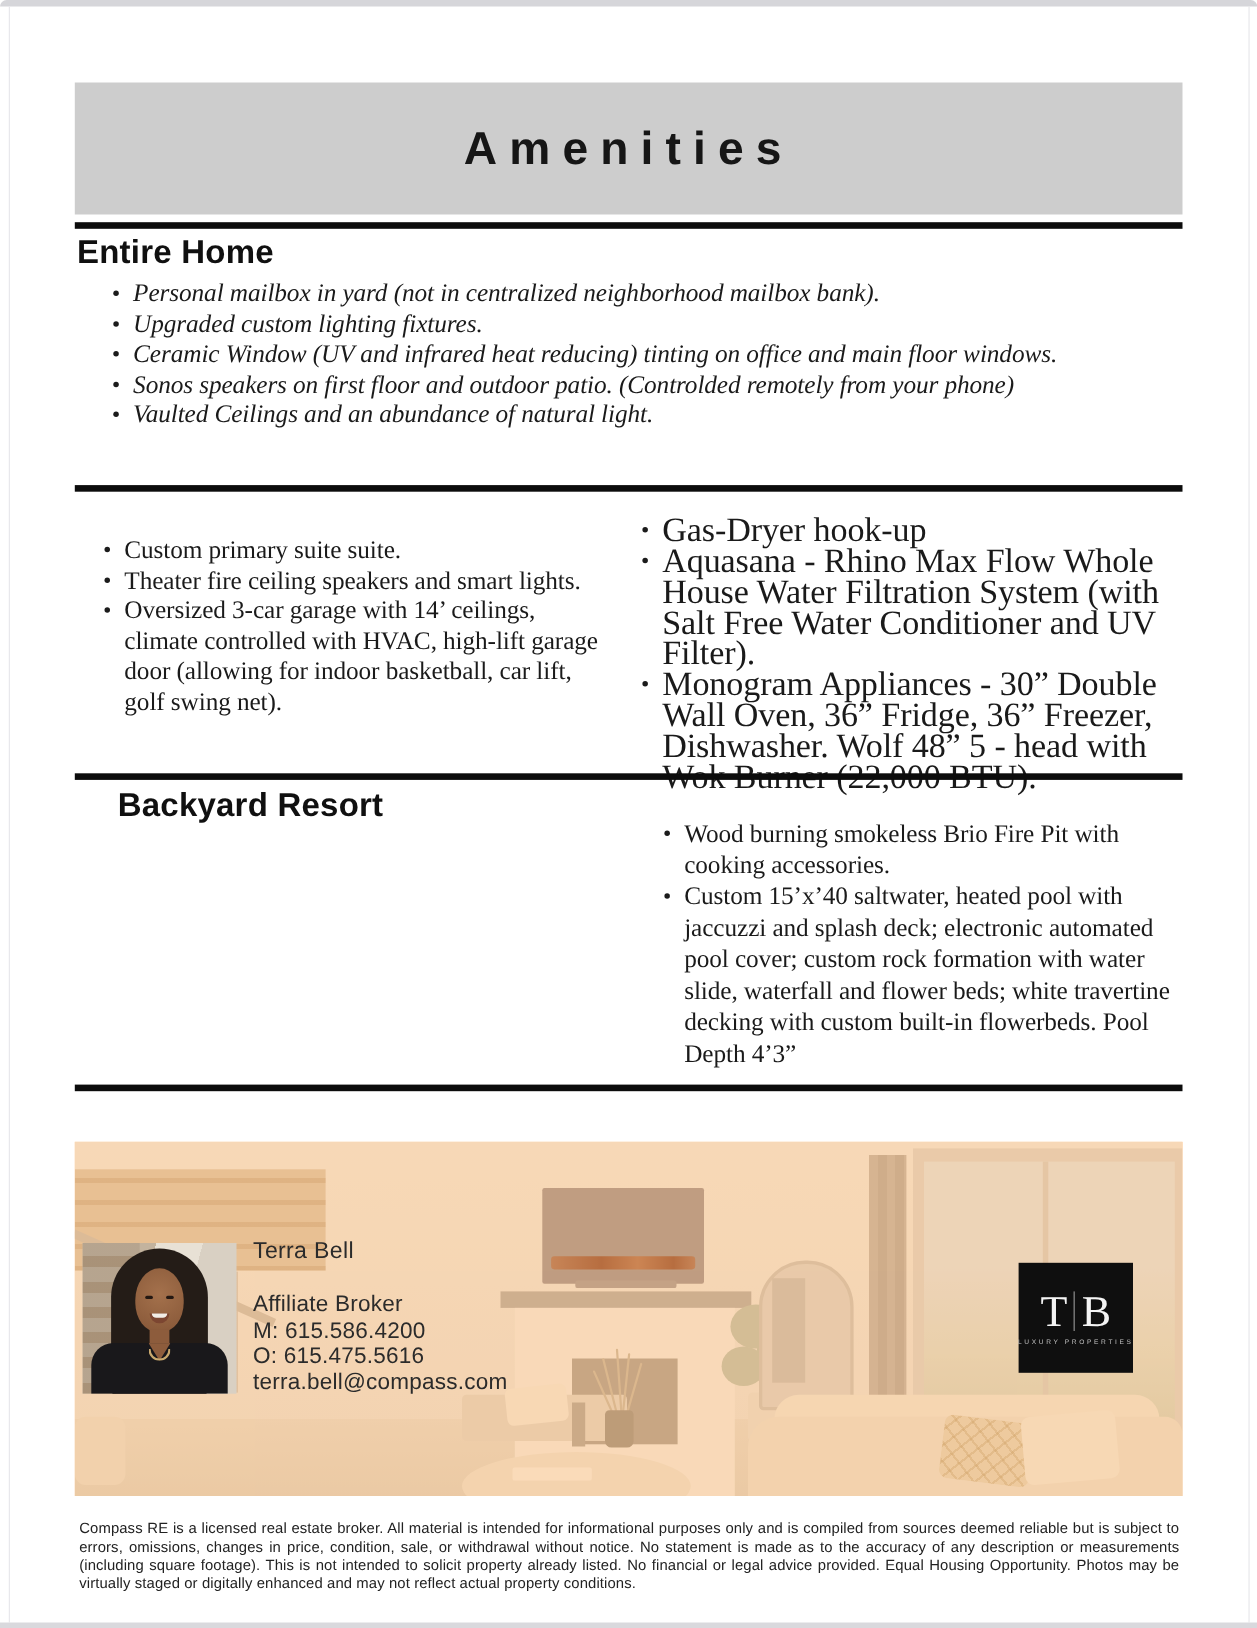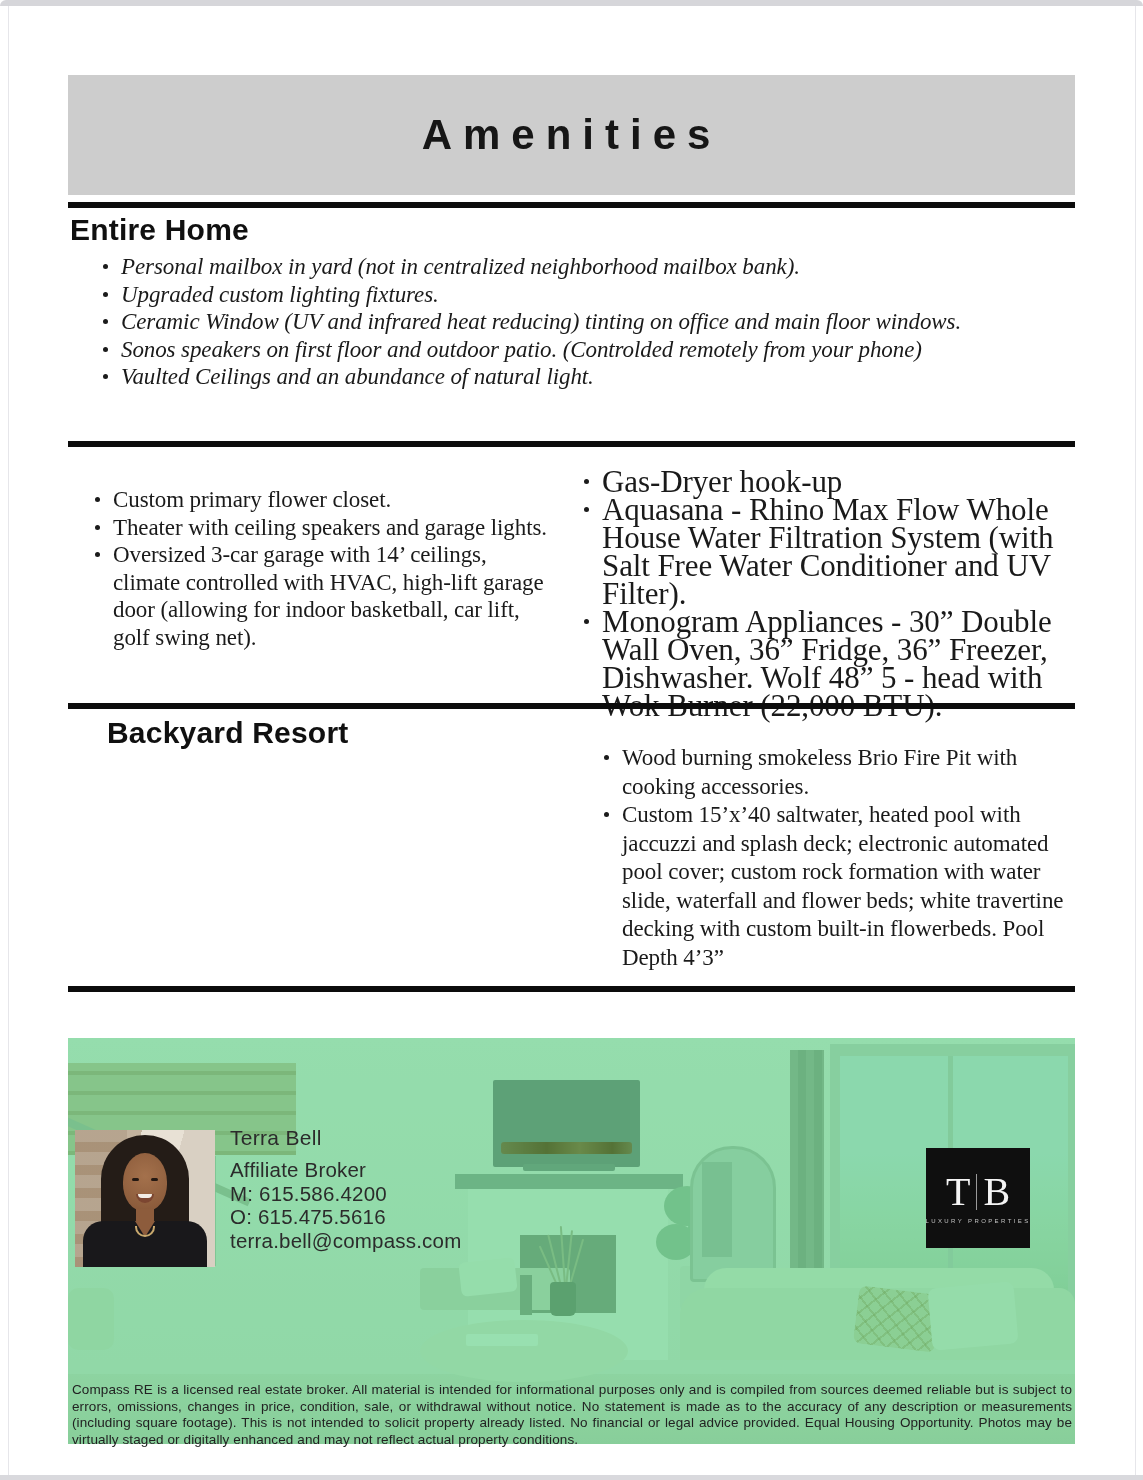--- a/index.html
+++ b/index.html
@@ -37,21 +37,21 @@
     content:""; position:absolute; left:3px; top:11px; width:5px; height:5px;
     border-radius:50%; background:#1b1b1b;
   }
   .list-entire { left:32px; top:253px; width:945px; font-size:23px; line-height:27.5px;font-style:italic; }
   .list-int-left { left:24px; top:486px; width:462px; font-size:23px; line-height:27.5px; }
   .list-int-right { left:513px; top:468px; width:478px; font-size:31px; line-height:28px; }
   .list-by-left { left:47px; top:797px; width:448px; font-size:23px; line-height:28px; }
   .list-by-right { left:533px; top:744px; width:478px; font-size:23px; line-height:28.5px; }
 
   
-  .footer-photo { position:absolute; left:0; top:1038px; width:1007px; height:406px; overflow:hidden; background:#22c55e; }
+  .footer-photo { position:absolute; left:0; top:1038px; width:1007px; height:322px; overflow:hidden; background:#fdba74; }
   .scene { position:absolute; inset:0; opacity:0.55; }
   .scene div { position:absolute; }
   .wall { inset:0; background:linear-gradient(#f3f1ee, #ece9e4 80%); }
   .floor { left:0; right:0; bottom:0; height:70px; background:linear-gradient(#e6e1d8, #ddd7cc); }
   .wood-beam { left:0; top:25px; width:228px; height:92px; background:#d8c5ae;
     background-image:repeating-linear-gradient(0deg, rgba(150,110,70,.28) 0 4px, transparent 4px 20px); }
   .balusters { left:12px; top:118px; width:150px; height:110px;
     background:repeating-linear-gradient(90deg, #ccc7c1 0 3px, transparent 3px 19px); }
   .handrail { left:-10px; top:120px; width:200px; height:8px; background:#c2bcb5; transform:rotate(24deg); }
   .tv { left:425px; top:42px; width:147px; height:87px; background:#8e858c; border-radius:2px; }
@@ -104,21 +104,21 @@
   .ap-neck { left:61px; top:79px; width:18px; height:15px; background:#8d5c3c; }
   .ap-blazer { left:8px; top:91px; width:124px; height:46px; background:#19181b; border-radius:20px 20px 0 0; }
   .ap-vskin { left:60px; top:91px; width:20px; height:16px; background:#8d5c3c;
     clip-path:polygon(0 0, 100% 0, 50% 100%); }
   .ap-necklace { left:60px; top:96px; width:20px; height:11px; border:2px solid #c9a96e; border-top:none;
     border-radius:0 0 12px 12px; background:transparent; box-sizing:border-box; }
 
   .agent-info { position:absolute; left:162px; top:88px; z-index:3;
     font-family:"Liberation Sans", sans-serif; color:#2b2b2b; }
   .agent-name { font-size:21px; letter-spacing:0.3px; }
-  .agent-lines { margin-top:8px; font-size:20.5px; line-height:23.5px; letter-spacing:0.2px; }
+  .agent-lines { margin-top:24px; font-size:20.5px; line-height:23.5px; letter-spacing:0.2px; }
 
   .tb-logo { position:absolute; left:858px; top:110px; width:104px; height:100px; background:#0f0f0f; z-index:3;
     display:flex; flex-direction:column; align-items:center; justify-content:center; }
   .tb-row { display:flex; align-items:center; font-family:"Liberation Serif", serif; font-size:40px; color:#f4f4f4; line-height:1; }
   .tb-div { width:1px; height:36px; background:#9a9a9a; margin:0 6px; }
   .tb-sub { margin-top:6px; font-family:"Liberation Sans", sans-serif; font-size:6px; letter-spacing:2.4px; color:#c2c2c2; white-space:nowrap; }
 
   .disclaimer { position:absolute; left:4px; top:1382px; width:1000px;
     font-family:"Liberation Sans", sans-serif; font-size:13.5px; line-height:16.5px;
     color:#222; text-align:justify; letter-spacing:0.1px; }
@@ -144,22 +144,22 @@
       <li>Personal mailbox in yard (not in centralized neighborhood mailbox bank).</li>
       <li>Upgraded custom lighting fixtures.</li>
       <li>Ceramic Window (UV and infrared heat reducing) tinting on office and main floor windows.</li>
       <li>Sonos speakers on first floor and outdoor patio. (Controlded remotely from your phone)</li>
       <li>Vaulted Ceilings and an abundance of natural light.</li>
     </ul>
 
     <div class="rule rule2"></div>
 
     <ul class="blist list-int-left">
-      <li>Custom primary flower closet.</li>
-      <li>Theater with ceiling speakers and garage lights.</li>
+      <li>Custom primary suite suite.</li>
+      <li>Theater fire ceiling speakers and smart lights.</li>
       <li>Oversized 3-car garage with 14’ ceilings, climate controlled with HVAC, high-lift garage door (allowing for indoor basketball, car lift, golf swing net).</li>
     </ul>
     <ul class="blist list-int-right">
       <li>Gas-Dryer hook-up</li>
       <li>Aquasana - Rhino Max Flow Whole House Water Filtration System (with Salt Free Water Conditioner and UV Filter).</li>
       <li>Monogram Appliances - 30” Double Wall Oven, 36” Fridge, 36” Freezer, Dishwasher. Wolf 48” 5  - head with Wok Burner (22,000 BTU).</li>
     </ul>
 
     <div class="rule rule3"></div>
 

